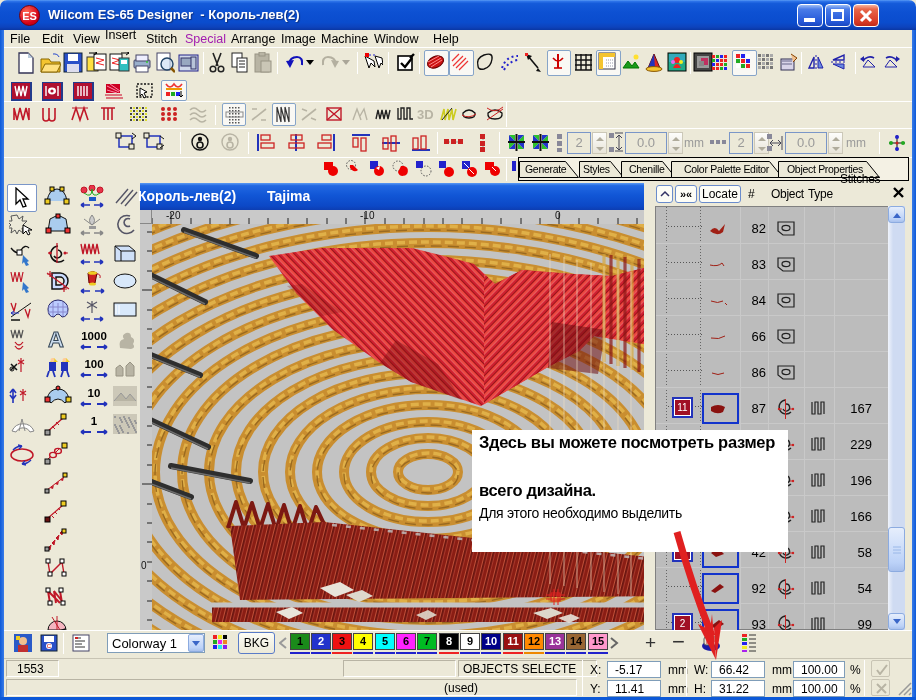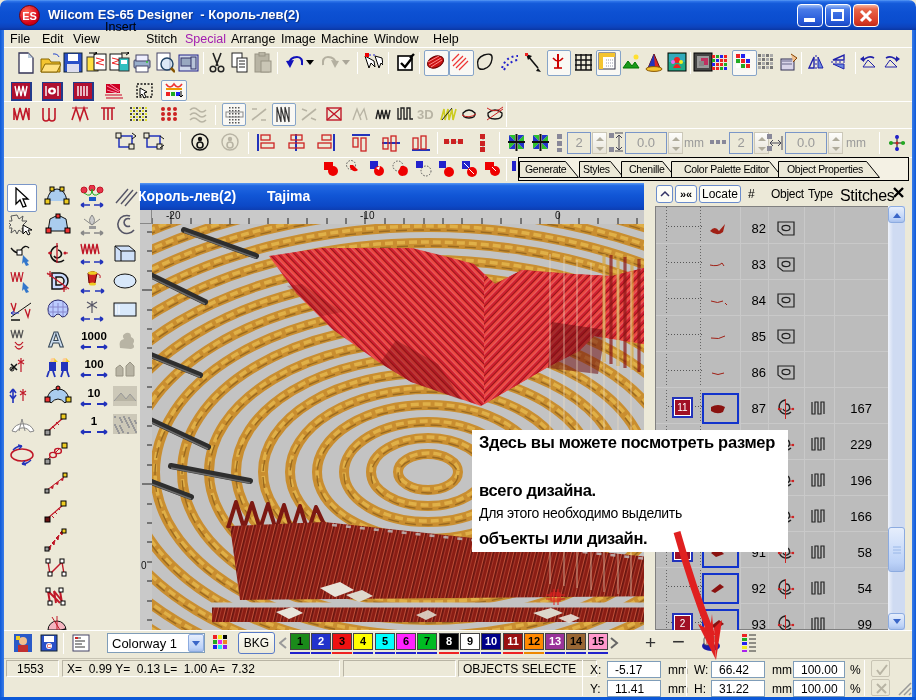--- a/index.html
+++ b/index.html
@@ -21,21 +21,21 @@
     </div>
     <div class="abs" style="left:853px;top:4px;width:26px;height:23px;background:linear-gradient(180deg,#f5b29d 0%,#e8674a 20%,#d83a25 80%,#c02a1a 100%);border:1px solid #fff;border-radius:4px">
       <svg class="abs" style="left:4px;top:3px" width="16" height="16">
         <path d="M3 3 L13 13 M13 3 L3 13" stroke="#fff" stroke-width="3"></path>
       </svg>
     </div>
     <div class="abs" style="left:4px;top:30px;width:908px;height:17px;background:#ece9d8"></div>
     <div class="tx" style="left:10px;top:32px;font-size:12.5px;color:#000">File</div>
     <div class="tx" style="left:42px;top:32px;font-size:12.5px;color:#000">Edit</div>
     <div class="tx" style="left:73px;top:32px;font-size:12.5px;color:#000">View</div>
-    <div class="tx" style="left:105px;top:20px;font-size:12.5px;color:#000">Insert</div>
+    <div class="tx" style="left:105px;top:28px;font-size:12.5px;color:#000">Insert</div>
     <div class="tx" style="left:146px;top:32px;font-size:12.5px;color:#000">Stitch</div>
     <div class="tx" style="left:185px;top:32px;font-size:12.5px;color:#a21caf">Special</div>
     <div class="tx" style="left:231px;top:32px;font-size:12.5px;color:#000">Arrange</div>
     <div class="tx" style="left:281px;top:32px;font-size:12.5px;color:#000">Image</div>
     <div class="tx" style="left:321px;top:32px;font-size:12.5px;color:#000">Machine</div>
     <div class="tx" style="left:374px;top:32px;font-size:12.5px;color:#000">Window</div>
     <div class="tx" style="left:433px;top:32px;font-size:12.5px;color:#000">Help</div>
     <div class="abs" style="left:4px;top:47px;width:908px;height:32px;background:#ece9d8;border-top:1px solid #fff"></div>
     <svg class="abs" style="left:17px;top:52px" width="18" height="22">
       <path d="M2 1 h9 l5 5 v15 h-14 z" fill="#fff" stroke="#335" stroke-width="1.3"></path>
@@ -1072,21 +1072,21 @@
     <div class="abs" style="left:656px;top:185px;width:17px;height:18px;border:1px solid #6a8ccc;border-radius:3px;background:#fdfdf6">
       <svg class="abs" style="left:2px;top:3px" width="11" height="11">
         <path d="M2 7 l4 -4 4 4" fill="none" stroke="#336" stroke-width="1.5"></path>
       </svg>
     </div>
     <div class="abs" style="left:675px;top:185px;width:22px;height:18px;border:1px solid #6a8ccc;border-radius:3px;background:#fdfdf6;font-size:11px;text-align:center;line-height:16px;font-weight:bold">»«</div>
     <div class="abs" style="left:699px;top:185px;width:42px;height:18px;border:1px solid #6a8ccc;border-radius:3px;background:#fdfdf6;font-size:12px;text-align:center;line-height:16px">Locate</div>
     <div class="tx" style="left:748px;top:187px;font-size:12px">#</div>
     <div class="tx" style="left:771px;top:187px;font-size:12px;letter-spacing:-0.3px">Object</div>
     <div class="tx" style="left:808px;top:187px;font-size:12px;letter-spacing:-0.3px">Type</div>
-    <div class="tx" style="left:840px;top:187px;font-size:16px;letter-spacing:-0.3px">Stitches</div>
+    <div class="tx" style="left:840px;top:172px;font-size:12px;letter-spacing:-0.3px">Stitches</div>
     <svg class="abs" style="left:892px;top:186px" width="14" height="14">
       <path d="M2 2 L11 11 M11 2 L2 11" stroke="#000" stroke-width="2.4"></path>
     </svg>
     <div class="abs" style="left:655px;top:206px;width:233px;height:424px;background:#bcbcbc;border:1px solid #808080;border-right:none"></div>
     <div class="abs" style="left:740px;top:207px;width:1px;height:422px;background:#c9c9c9"></div>
     <div class="abs" style="left:768px;top:207px;width:1px;height:422px;background:#c9c9c9"></div>
     <div class="abs" style="left:804px;top:207px;width:1px;height:422px;background:#c9c9c9"></div>
     <div class="abs" style="left:834px;top:207px;width:1px;height:422px;background:#c9c9c9"></div>
     <div class="abs" style="left:666px;top:207px;width:1px;height:422px;background:repeating-linear-gradient(180deg,#666 0 1px,transparent 1px 3px)"></div>
     <div class="abs" style="left:700px;top:207px;width:1px;height:422px;background:repeating-linear-gradient(180deg,#666 0 1px,transparent 1px 3px)"></div>
@@ -1118,21 +1118,21 @@
     <div class="tx" style="left:744px;top:293px;width:22px;text-align:right;font-size:13px">84</div>
     <svg class="abs" style="left:776px;top:291px" width="21" height="19">
       <path d="M2 3 h16 v13 h-11 l-5 -4 z" fill="none" stroke="#222" stroke-width="1.2"></path>
       <ellipse cx="10" cy="9" rx="4" ry="2.6" fill="none" stroke="#222" stroke-width="1.2"></ellipse>
     </svg>
     <div class="abs" style="left:656px;top:351px;width:232px;height:1px;background:#c9c9c9"></div>
     <div class="abs" style="left:668px;top:334px;width:34px;height:1px;background:repeating-linear-gradient(90deg,#555 0 1px,transparent 1px 3px)"></div>
     <svg class="abs" style="left:707px;top:327px" width="24" height="18">
       <path d="M4 11 q8 2 14 -2" fill="none" stroke="#a02015"></path>
     </svg>
-    <div class="tx" style="left:744px;top:329px;width:22px;text-align:right;font-size:13px">85</div>
+    <div class="tx" style="left:744px;top:329px;width:22px;text-align:right;font-size:13px">66</div>
     <svg class="abs" style="left:776px;top:327px" width="21" height="19">
       <path d="M2 3 h16 v13 h-11 l-5 -4 z" fill="none" stroke="#222" stroke-width="1.2"></path>
       <ellipse cx="10" cy="9" rx="4" ry="2.6" fill="none" stroke="#222" stroke-width="1.2"></ellipse>
     </svg>
     <div class="abs" style="left:656px;top:387px;width:232px;height:1px;background:#c9c9c9"></div>
     <div class="abs" style="left:668px;top:370px;width:34px;height:1px;background:repeating-linear-gradient(90deg,#555 0 1px,transparent 1px 3px)"></div>
     <svg class="abs" style="left:707px;top:363px" width="24" height="18">
       <path d="M5 10 q6 3 12 0" fill="none" stroke="#a02015"></path>
     </svg>
     <div class="tx" style="left:744px;top:365px;width:22px;text-align:right;font-size:13px">86</div>
@@ -1205,21 +1205,21 @@
     <div class="tx" style="left:838px;top:509px;width:34px;text-align:right;font-size:13px">166</div>
     <div class="abs" style="left:656px;top:567px;width:232px;height:1px;background:#c9c9c9"></div>
     <div class="abs" style="left:668px;top:550px;width:34px;height:1px;background:repeating-linear-gradient(90deg,#555 0 1px,transparent 1px 3px)"></div>
     <div class="abs" style="left:672px;top:541px;width:21px;height:21px;background:#fff;border:2px solid #2233bb">
       <div class="abs" style="left:1px;top:1px;width:15px;height:15px;background:#a01025;color:#fff;font-size:10px;text-align:center;line-height:15px">1</div>
     </div>
     <div class="abs" style="left:702px;top:537px;width:37px;height:31px;border:2px solid #1133cc;background:#bcbcbc"></div>
     <svg class="abs" style="left:707px;top:543px" width="24" height="18">
       <path d="M4 10 l7 -5 6 6 -8 3 z" fill="#8a1210"></path>
     </svg>
-    <div class="tx" style="left:744px;top:545px;width:22px;text-align:right;font-size:13px">91</div>
+    <div class="tx" style="left:744px;top:545px;width:22px;text-align:right;font-size:13px">42</div>
     <svg class="abs" style="left:776px;top:543px" width="20" height="21">
       <path d="M10 1 a7 7 0 1 0 5 12 M10 5 a3.5 3.5 0 1 1 -3 5" fill="none" stroke="#222" stroke-width="1.3"></path>
       <path d="M9.5 0 v20" stroke="#c22"></path>
       <path d="M2 10 h4 M14 10 h4" stroke="#c22"></path>
       <circle cx="3" cy="10" r="1.2" fill="#c22"></circle>
       <circle cx="17" cy="10" r="1.2" fill="#c22"></circle>
     </svg>
     <svg class="abs" style="left:810px;top:544px" width="18" height="17">
       <path d="M2 2 v12 h3 v-12 h3 v12 h3 v-12 h3 v12" stroke="#222" fill="none" stroke-width="1.2"></path>
     </svg>
@@ -1276,21 +1276,20 @@
     </div>
     <div class="abs" style="left:888px;top:527px;width:17px;height:45px;background:linear-gradient(180deg,#e6eefc,#bcd2f8 80%,#a8c0ec);border:1px solid #8cabe0;border-radius:3px">
       <svg class="abs" style="left:4px;top:18px" width="9" height="9">
         <path d="M0 1 h8 M0 4 h8 M0 7 h8" stroke="#9ab8e8"></path>
       </svg>
     </div>
     <div class="abs" style="left:472px;top:430px;width:316px;height:122px;background:#fff;z-index:40"></div>
     <div class="tx" style="left:479px;top:433px;font-weight:bold;font-size:16.5px;letter-spacing:-0.3px;z-index:41;color:#000">Здесь вы можете посмотреть размер</div>
     <div class="tx" style="left:479px;top:481px;font-weight:bold;font-size:16.5px;letter-spacing:-0.3px;z-index:41;color:#000">всего дизайна.</div>
     <div class="tx" style="left:479px;top:505px;font-weight:normal;font-size:14px;letter-spacing:-0.3px;z-index:41;color:#000">Для этого необходимо выделить</div>
-    <div class="tx" style="left:479px;top:529px;font-weight:bold;font-size:16.5px;letter-spacing:-0.3px;z-index:41;color:#000">объекты или дизайн.</div>
     <svg class="abs" style="left:650px;top:524px;z-index:45" width="120" height="145">
       <path d="M27 8 Q42 62 62 112" stroke="#e02020" stroke-width="7" fill="none"></path>
       <path d="M66 136 L48 100 L60 106 L62 90 Z" fill="#e02020"></path>
       <path d="M66 136 L72 96 L64 104 Z" fill="#e02020"></path>
     </svg>
     <div class="abs" style="left:4px;top:630px;width:908px;height:28px;background:#ece9d8;border-top:1px solid #fff"></div>
     <svg class="abs" style="left:14px;top:634px" width="19" height="19">
       <rect x="0" y="0" width="18" height="18" fill="#2a5ac8"></rect>
       <circle cx="9" cy="7" r="4" fill="#f0c090"></circle>
       <rect x="4" y="11" width="10" height="7" fill="#c03030"></rect>
@@ -1377,23 +1376,25 @@
       <rect x="2" y="1" width="5" height="3" fill="#e22"></rect>
       <rect x="2" y="5" width="5" height="3" fill="#2a2"></rect>
       <rect x="2" y="9" width="5" height="3" fill="#22e"></rect>
       <rect x="2" y="13" width="5" height="3" fill="#ee2"></rect>
       <rect x="2" y="17" width="5" height="2" fill="#a2e"></rect>
       <path d="M9 2 h7 M9 6 h7 M9 10 h7 M9 14 h7 M9 18 h7" stroke="#333"></path>
     </svg>
     <div class="abs" style="left:4px;top:658px;width:908px;height:20px;background:#ece9d8;border-top:1px solid #c8c4b4"></div>
     <div class="abs" style="left:4px;top:678px;width:908px;height:19px;background:#ece9d8"></div>
     <div class="abs" style="left:6px;top:660px;width:53px;height:17px;border:1px solid #b8b4a4;border-right-color:#fff;border-bottom-color:#fff;font-size:12px;color:#000;text-align:left;padding:1px 10px 0;white-space:nowrap;overflow:hidden">1553</div>
-    <div class="abs" style="left:62px;top:660px;width:278px;height:17px;border:1px solid #b8b4a4;border-right-color:#fff;border-bottom-color:#fff;font-size:12px;color:#000;text-align:left;padding:1px 4px 0;white-space:nowrap;overflow:hidden">X=&nbsp; 0.99 Y=&nbsp; 0.13 L=&nbsp; 1.00 A=&nbsp; 7.32</div>
     <div class="abs" style="left:343px;top:660px;width:113px;height:17px;border:1px solid #b8b4a4;border-right-color:#fff;border-bottom-color:#fff;font-size:12px;color:#000;text-align:left;padding:1px 4px 0;white-space:nowrap;overflow:hidden"></div>
     <div class="abs" style="left:458px;top:660px;width:139px;height:17px;border:1px solid #b8b4a4;border-right-color:#fff;border-bottom-color:#fff;font-size:12px;color:#000;text-align:left;padding:1px 4px 0;white-space:nowrap;overflow:hidden">OBJECTS SELECTE</div>
+    <div class="abs" style="left:6px;top:679px;width:571px;height:17px;border:1px solid #b8b4a4;border-right-color:#fff;border-bottom-color:#fff;font-size:12px;color:#000;text-align:left;padding:1px 4px 0;white-space:nowrap;overflow:hidden">
+      <span style="position:absolute;left:437px">(used)</span>
+    </div>
     <div class="abs" style="left:582px;top:660px;width:1px;height:36px;background:#c8c4b4;border-right:1px solid #fff"></div>
     <div class="tx" style="left:590px;top:663px;font-size:12px">X:</div>
     <div class="abs" style="left:607px;top:661px;width:54px;height:17px;background:#fff;border:1px solid #7f9db9;font-size:12px;padding:1px 0 0 7px">-5.17</div>
     <div class="tx" style="left:668px;top:663px;font-size:12px">mm</div>
     <div class="tx" style="left:590px;top:682px;font-size:12px">Y:</div>
     <div class="abs" style="left:607px;top:680px;width:54px;height:17px;background:#fff;border:1px solid #7f9db9;font-size:12px;padding:1px 0 0 7px">11.41</div>
     <div class="tx" style="left:668px;top:682px;font-size:12px">mm</div>
     <div class="abs" style="left:686px;top:660px;width:1px;height:36px;background:#c8c4b4;border-right:1px solid #fff"></div>
     <div class="tx" style="left:694px;top:663px;font-size:12px">W:</div>
     <div class="abs" style="left:711px;top:661px;width:54px;height:17px;background:#fff;border:1px solid #7f9db9;font-size:12px;padding:1px 0 0 7px">66.42</div>

